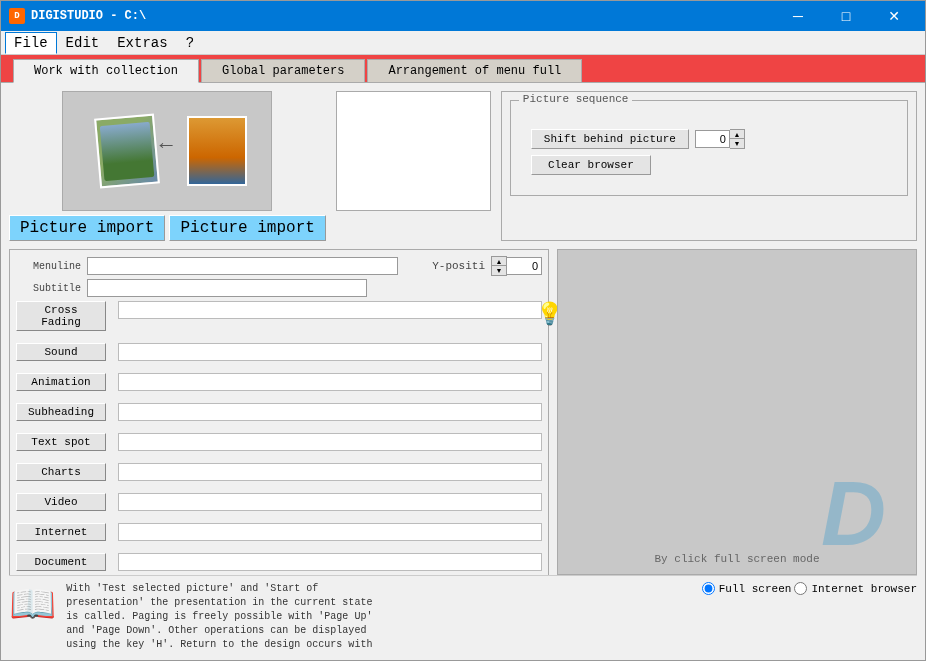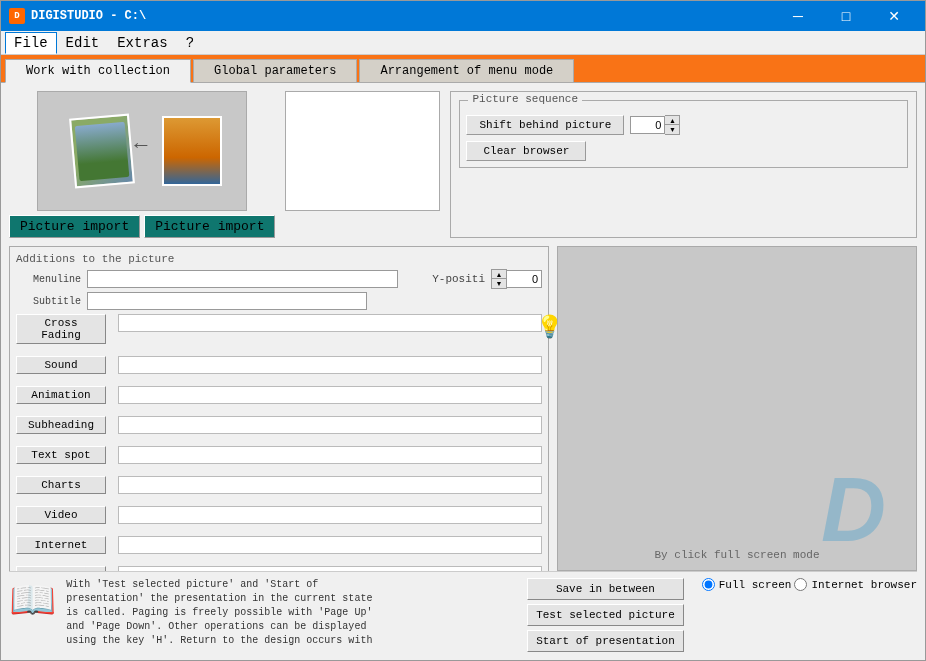--- a/index.html
+++ b/index.html
@@ -78,24 +78,24 @@
       font-size: 14px;
       border: 1px solid transparent;
     }
     .menubar-item.active {
       background: #ffffff;
       border: 1px solid #0078d7;
       border-bottom-color: white;
     }
     .tabs-bar {
       display: flex;
-      background: #f97316;
+      background: #ef4444;
       border-bottom: 1px solid #aaa;
       padding-top: 4px;
-      padding-left: 4px;
+      padding-left: 12px;
     }
     .tab {
       padding: 4px 20px;
       border: 1px solid #aaa;
       border-bottom: none;
       background: #d4d0c8;
       cursor: pointer;
       font-size: 12px;
       margin-right: 2px;
     }
@@ -158,43 +158,43 @@
       background: #d4aa55;
       left: 60px;
       z-index: 2;
     }
     .import-buttons {
       display: flex;
       gap: 4px;
     }
     .btn {
       padding: 3px 10px;
-      background: #0f766e;
+      background: #7dd3fc;
       border: 1px solid #999;
       border-top-color: #fff;
       border-left-color: #fff;
       cursor: pointer;
-      font-size: 13px;
+      font-size: 16px;
       font-family: 'Courier New', monospace;
     }
     .center-preview {
       width: 155px;
       height: 120px;
       background: #ffffff;
       border: 1px solid #aaa;
     }
     .picture-sequence-box {
       flex: 1;
       border: 1px solid #aaa;
       padding: 8px;
       background: #f0f0f0;
     }
     .group-box {
       border: 1px solid #aaa;
-      padding: 6px;
+      padding: 20px;
       position: relative;
       margin-bottom: 4px;
     }
     .group-label {
       position: absolute;
       top: -8px;
       left: 8px;
       background: #f0f0f0;
       padding: 0 4px;
       font-size: 11px;
@@ -413,21 +413,21 @@
   <div class="menubar">
     <div class="menubar-item active">File</div>
     <div class="menubar-item">Edit</div>
     <div class="menubar-item">Extras</div>
     <div class="menubar-item">?</div>
   </div>
 
   <div class="tabs-bar">
     <div class="tab active">Work with collection</div>
     <div class="tab">Global parameters</div>
-    <div class="tab">Arrangement of menu mode</div>
+    <div class="tab">Arrangement of menu full</div>
   </div>
 
   <div class="main-content">
 
     <div class="top-section">
 
       <div class="picture-import-area">
         <div class="picture-preview-box">
           <div class="picture-stack">
             <div class="pic-card pic-card-1" style="background: linear-gradient(135deg, #8aaa66 40%, #6688aa 100%); display:flex; align-items:center; justify-content:center; overflow:hidden;">
@@ -466,21 +466,20 @@
           </div>
         </div>
       </div>
     </div>
 
     <div class="bottom-section">
 
       <div class="left-panel">
 
         <div class="additions-section">
-          <div class="additions-label">Additions to the picture</div>
           <div class="form-row">
             <span class="form-label">Menuline</span>
             <input class="form-input form-input-long" style="width: 210px;" type="text">
             <span class="y-posit-label">Y-positi</span>
             <div class="spinner-group">
               <div class="spinner-btns" style="border:1px solid #999;">
                 <button class="spinner-btn">▲</button>
                 <button class="spinner-btn">▼</button>
               </div>
               <input class="spinner-input" type="text" style="border-left: none;" value="0">
@@ -545,25 +544,20 @@
 
     <div class="footer-section">
       <div style="font-size:38px;">📖</div>
       <div class="footer-text">
         With 'Test selected picture' and 'Start of<br>
         presentation' the presentation in the current state<br>
         is called. Paging is freely possible with 'Page Up'<br>
         and 'Page Down'. Other operations can be displayed<br>
         using the key 'H'. Return to the design occurs with
       </div>
-      <div class="footer-buttons">
-        <button class="footer-btn">Save in between</button>
-        <button class="footer-btn">Test selected picture</button>
-        <button class="footer-btn">Start of presentation</button>
-      </div>
       <div class="footer-radio-group">
         <div class="radio-row">
           <input type="radio" name="display_mode" id="fullscreen" checked="" style="">
           <label for="fullscreen">Full screen</label>
         </div>
         <div class="radio-row">
           <input type="radio" name="display_mode" id="browser" style="">
           <label for="browser">Internet browser</label>
         </div>
       </div>

